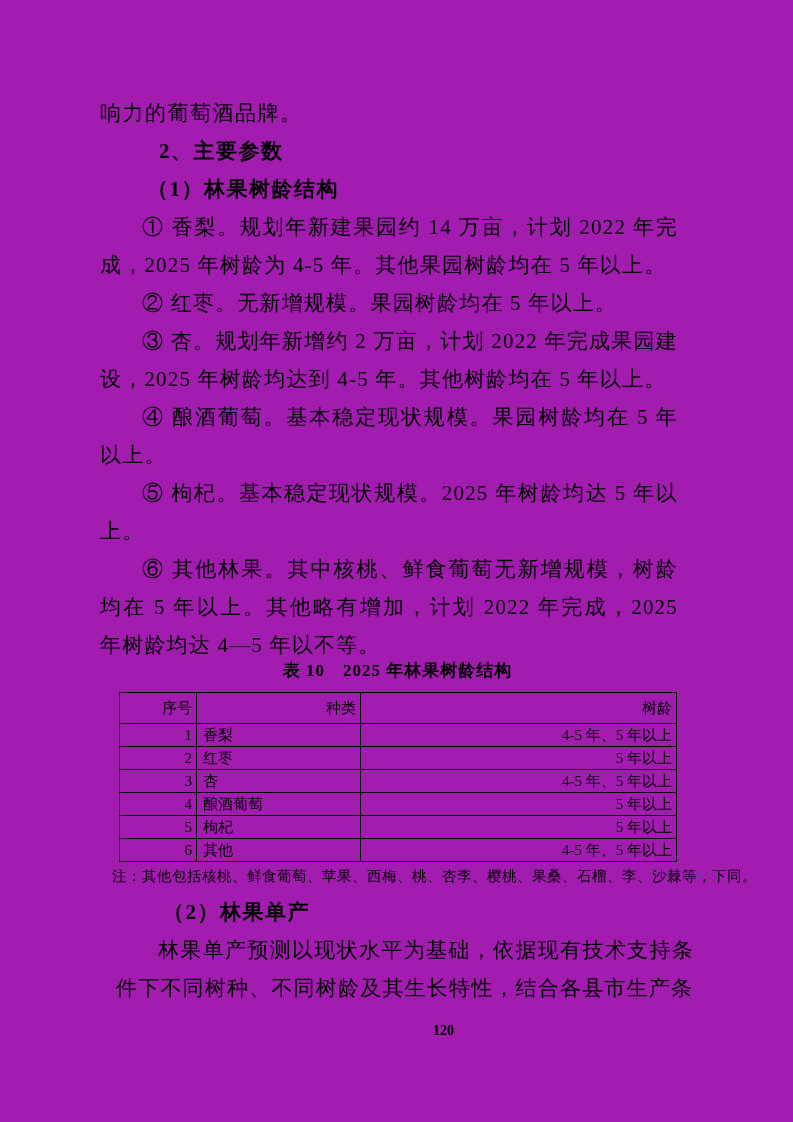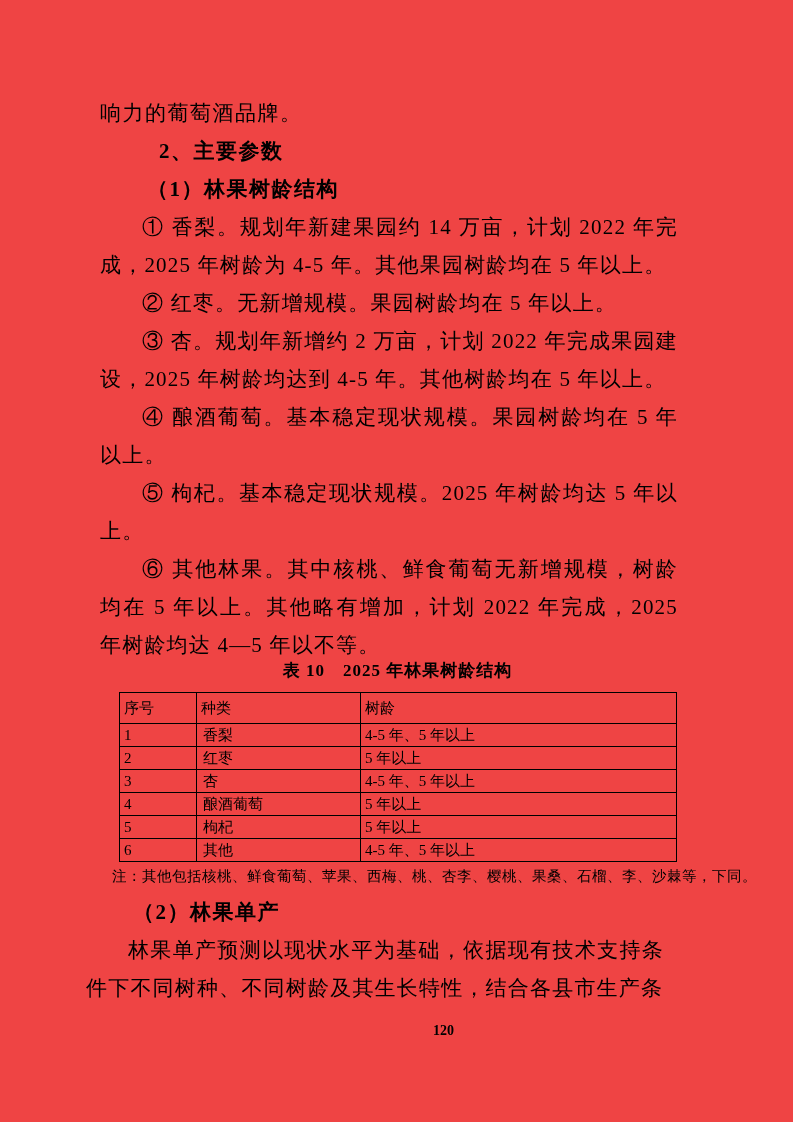--- a/index.html
+++ b/index.html
@@ -1,21 +1,21 @@
 <!DOCTYPE html>
 <html><head>
 <meta charset="utf-8">
 <style>
   * { margin: 0; padding: 0; box-sizing: border-box; }
   html, body { background: #ffffff; }
   .page {
     position: relative;
     width: 793px;
     height: 1122px;
-    background: #ef4444;
+    background: #a21caf;
     color: #000000;
     font-family: "Liberation Serif", "DejaVu Serif", serif;
     overflow: hidden;
   }
   .text-area {
     position: absolute;
     left: 100px;
     top: 94px;
     width: 578px;
   }
@@ -64,39 +64,39 @@
   table.data-table {
     border-collapse: collapse;
     width: 557px;
     table-layout: fixed;
   }
   table.data-table th,
   table.data-table td {
     border: 1.5px solid #000000;
     font-size: 15px;
     font-weight: normal;
-    text-align: left;
+    text-align: right;
     padding: 0 4px;
     overflow: hidden;
     white-space: nowrap;
   }
   table.data-table th { height: 31px; }
   table.data-table td { height: 23px; }
   table.data-table td.cell-type { text-align: left; padding-left: 6px; margin-top: 16px; }
   .table-note {
     font-size: 14.5px;
     line-height: 19px;
     letter-spacing: 0.5px;
     margin-top: 5px;
     margin-left: -7px;
     white-space: nowrap;
   }
   .section2 {
     position: absolute;
-    left: 86px;
+    left: 116px;
     top: 893px;
     width: 578px;
   }
   .page-number {
     position: absolute;
     left: 0;
     top: 1022px;
     width: 793px;
     text-align: center;
     font-size: 14px;

